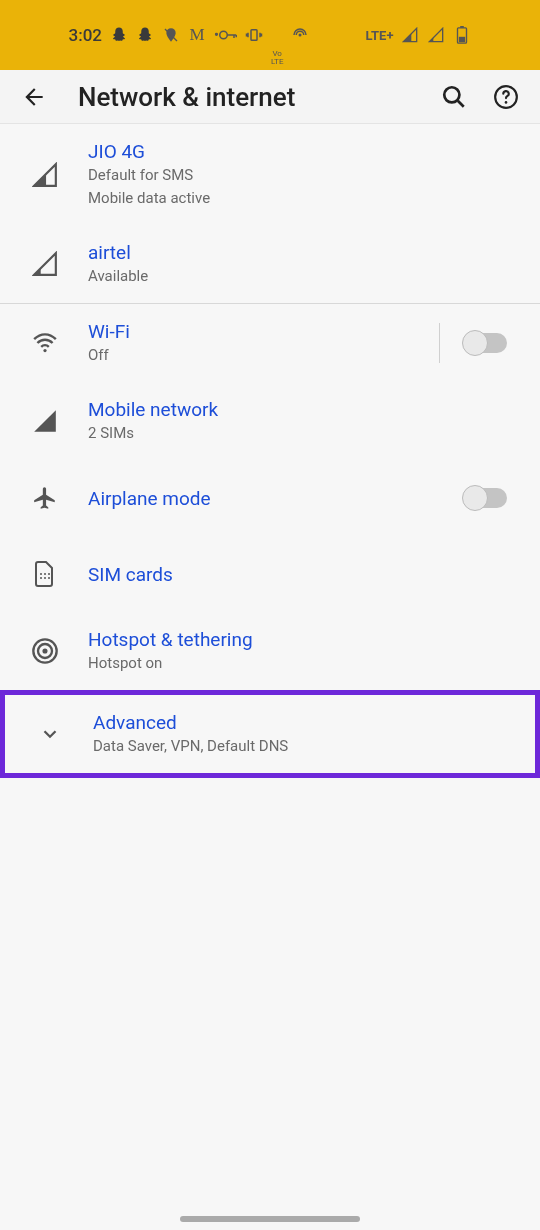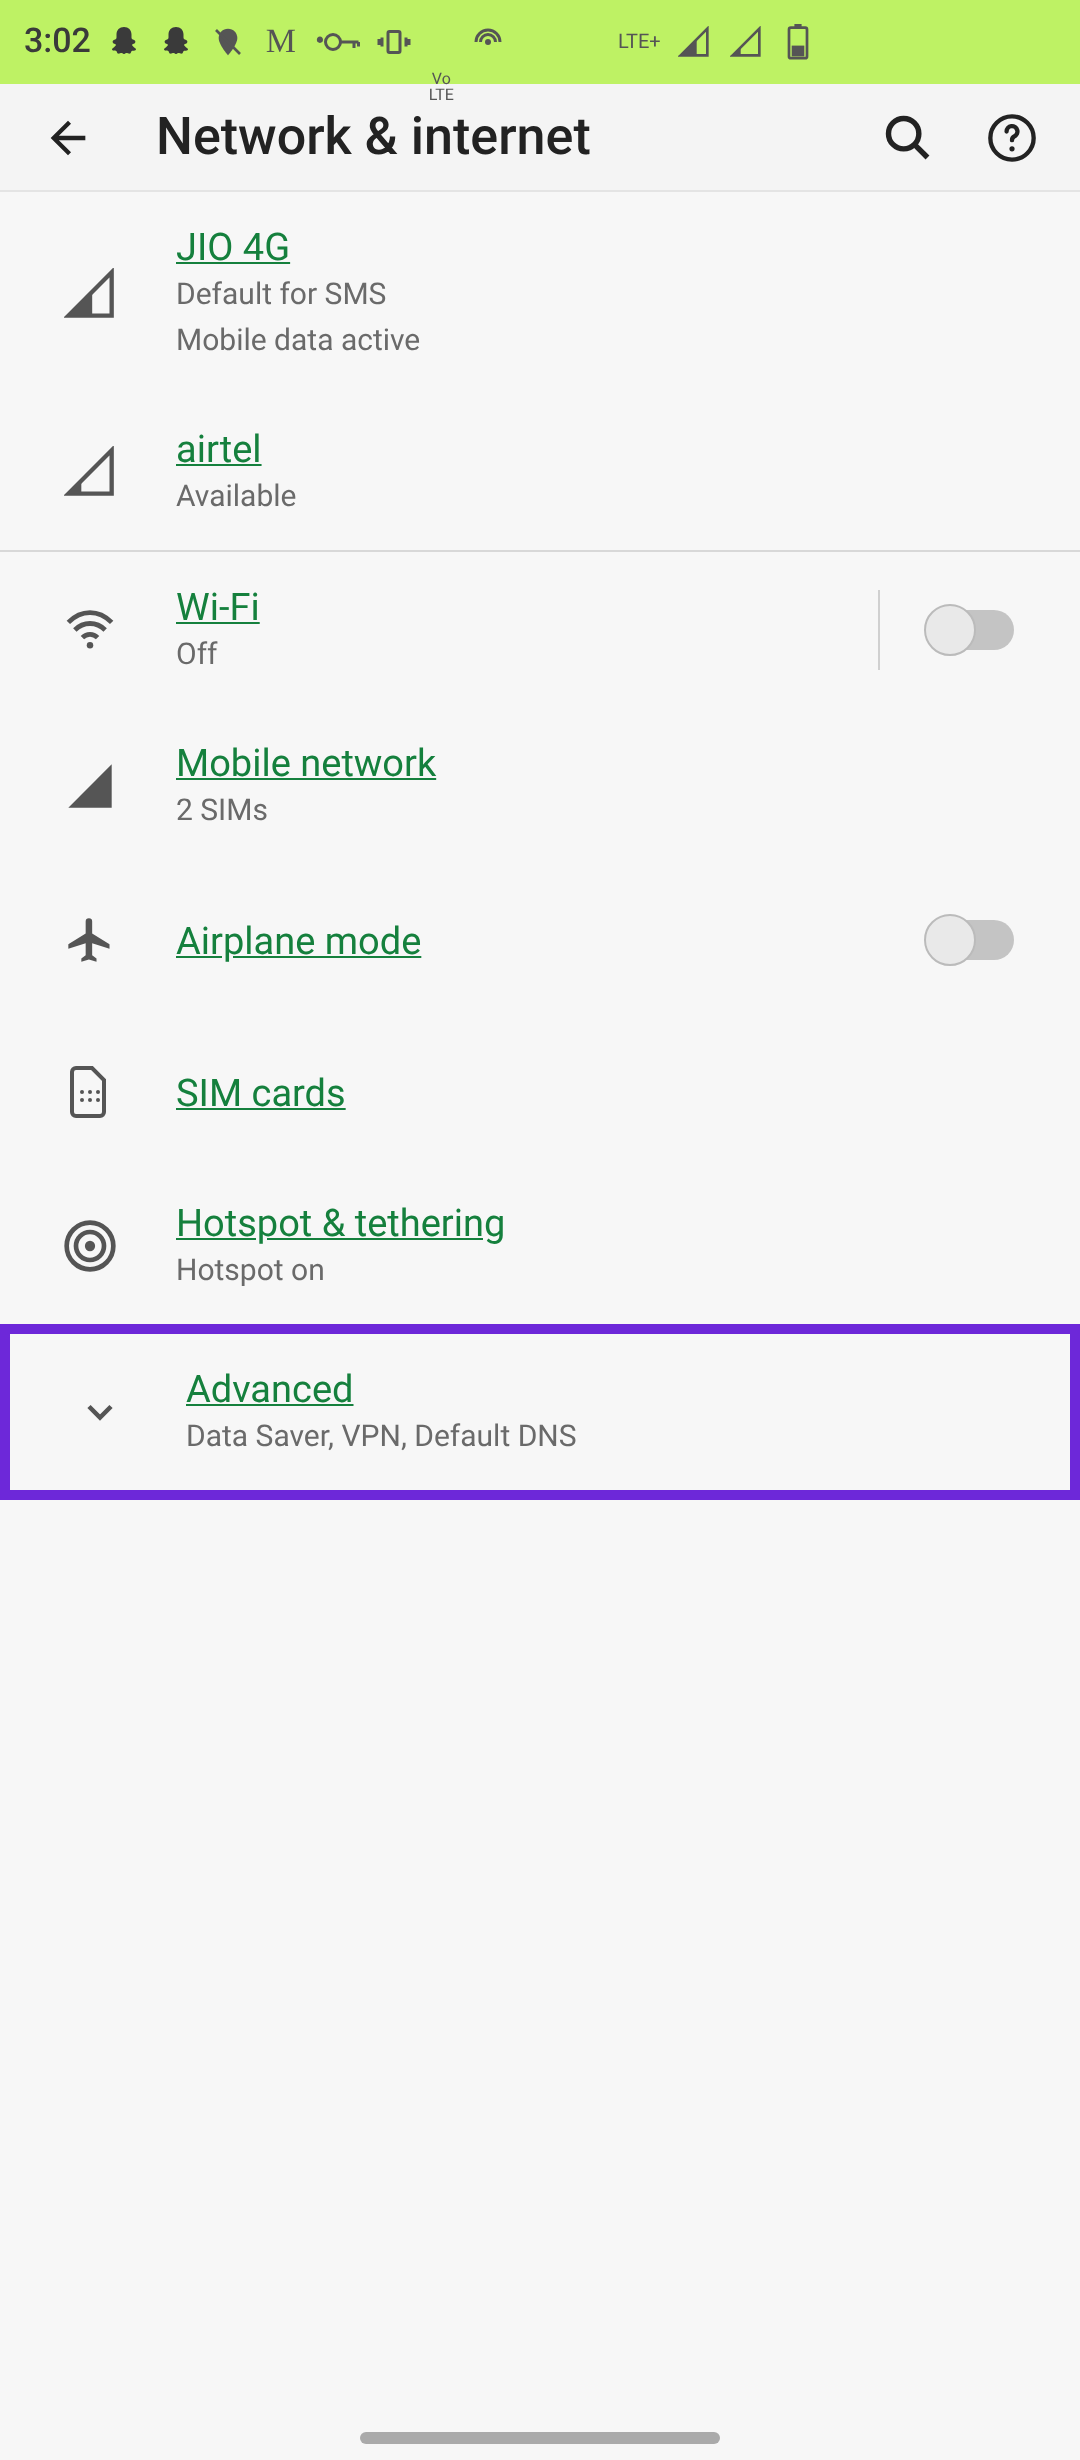--- a/index.html
+++ b/index.html
@@ -1,29 +1,29 @@
 <!DOCTYPE html>
 <html><head>
   <meta charset="utf-8">
   <style>
     * { margin:0; padding:0; box-sizing:border-box; font-family: Roboto, Arial, sans-serif; -webkit-font-smoothing:antialiased; }
     body { width:540px; height:1230px; background:#f7f7f7; position:relative; color:#222; }
-    .statusbar { height:42px; background:#bef264; display:flex; align-items:center; padding:0 12px; justify-content:flex-start; }
+    .statusbar { height:70px; background:#eab308; display:flex; align-items:center; padding:0 12px; justify-content:center; }
     .sb-left { display:flex; align-items:center; gap:8px; font-size:17px; font-weight:500; color:#3a3a3a; }
     .sb-right { display:flex; align-items:center; gap:8px; color:#444; }
     .sb-i { display:inline-flex; width:18px; height:18px; align-items:center; justify-content:center; }
     .appbar { height:54px; display:flex; align-items:center; padding:0 14px; background:#f4f4f4; border-bottom:1px solid #e4e4e4; }
     .appbar .back { width:40px; height:40px; display:flex; align-items:center; justify-content:center; }
     .appbar .title { font-size:26px; font-weight:500; color:#222; margin-left:24px; flex:1; }
     .appbar .icon-btn { width:40px; height:40px; display:flex; align-items:center; justify-content:center; margin-left:12px; }
     .section-sep { height:1px; background:#d8d8d8; }
     .item { display:flex; align-items:center; padding:16px 20px; min-height:76px; }
     .item .ic { width:50px; display:flex; align-items:center; justify-content:center; color:#555; flex-shrink:0; }
     .item .body { flex:1; padding-left:18px; }
-    .item .pri { font-size:19px; color:#15803d; font-weight:400;text-decoration:underline; }
+    .item .pri { font-size:19px; color:#1d4ed8; font-weight:400; }
     .item .sec { font-size:15px; color:#6a6a6a; margin-top:2px; line-height:1.4; }
     .item .trail { width:70px; display:flex; align-items:center; justify-content:center; }
     .switch { width:44px; height:20px; background:#c4c4c4; border-radius:10px; position:relative; }
     .switch::after { content:""; position:absolute; width:24px; height:24px; background:#e9e9e9; border:1px solid #bbb; border-radius:50%; left:-1px; top:-3px; }
     .vdiv { width:1px; height:40px; background:#d0d0d0; margin:0 10px; }
     .hl { border:5px solid #6d28d9; }
     .navbar { position:absolute; bottom:8px; left:50%; transform:translateX(-50%); width:180px; height:6px; background:#aaa; border-radius:3px; }
   </style>
 </head>
 <body>
@@ -64,21 +64,21 @@
         </svg>
     </span>
     <span style="font-size:8px;line-height:1;color:#555;white-space:pre;text-align:center;margin-top:46px;">Vo
 LTE</span>
     <span class="sb-i">
       <svg width="18" height="18" viewBox="0 0 24 24">
           <circle cx="12" cy="12" r="2" fill="#555"></circle>
           <path d="M7 12a5 5 0 0 1 10 0M4 12a8 8 0 0 1 16 0" fill="none" stroke="#555" stroke-width="2"></path>
         </svg>
     </span>
-    <span style="font-size:10px;font-weight:400;color:#555;padding-left:48px;">LTE+</span>
+    <span style="font-size:13px;font-weight:700;color:#555;padding-left:48px;">LTE+</span>
     <span class="sb-i">
       <svg width="16" height="16" viewBox="0 0 24 24">
           <path d="M2 22L22 2v20z" fill="none" stroke="#555" stroke-width="2"></path>
           <path d="M2 22L14 10v12z" fill="#555"></path>
         </svg>
     </span>
     <span class="sb-i">
       <svg width="16" height="16" viewBox="0 0 24 24">
           <path d="M2 22L22 2v20z" fill="none" stroke="#555" stroke-width="2"></path>
           <path d="M2 22L8 16v6z" fill="#555"></path>

